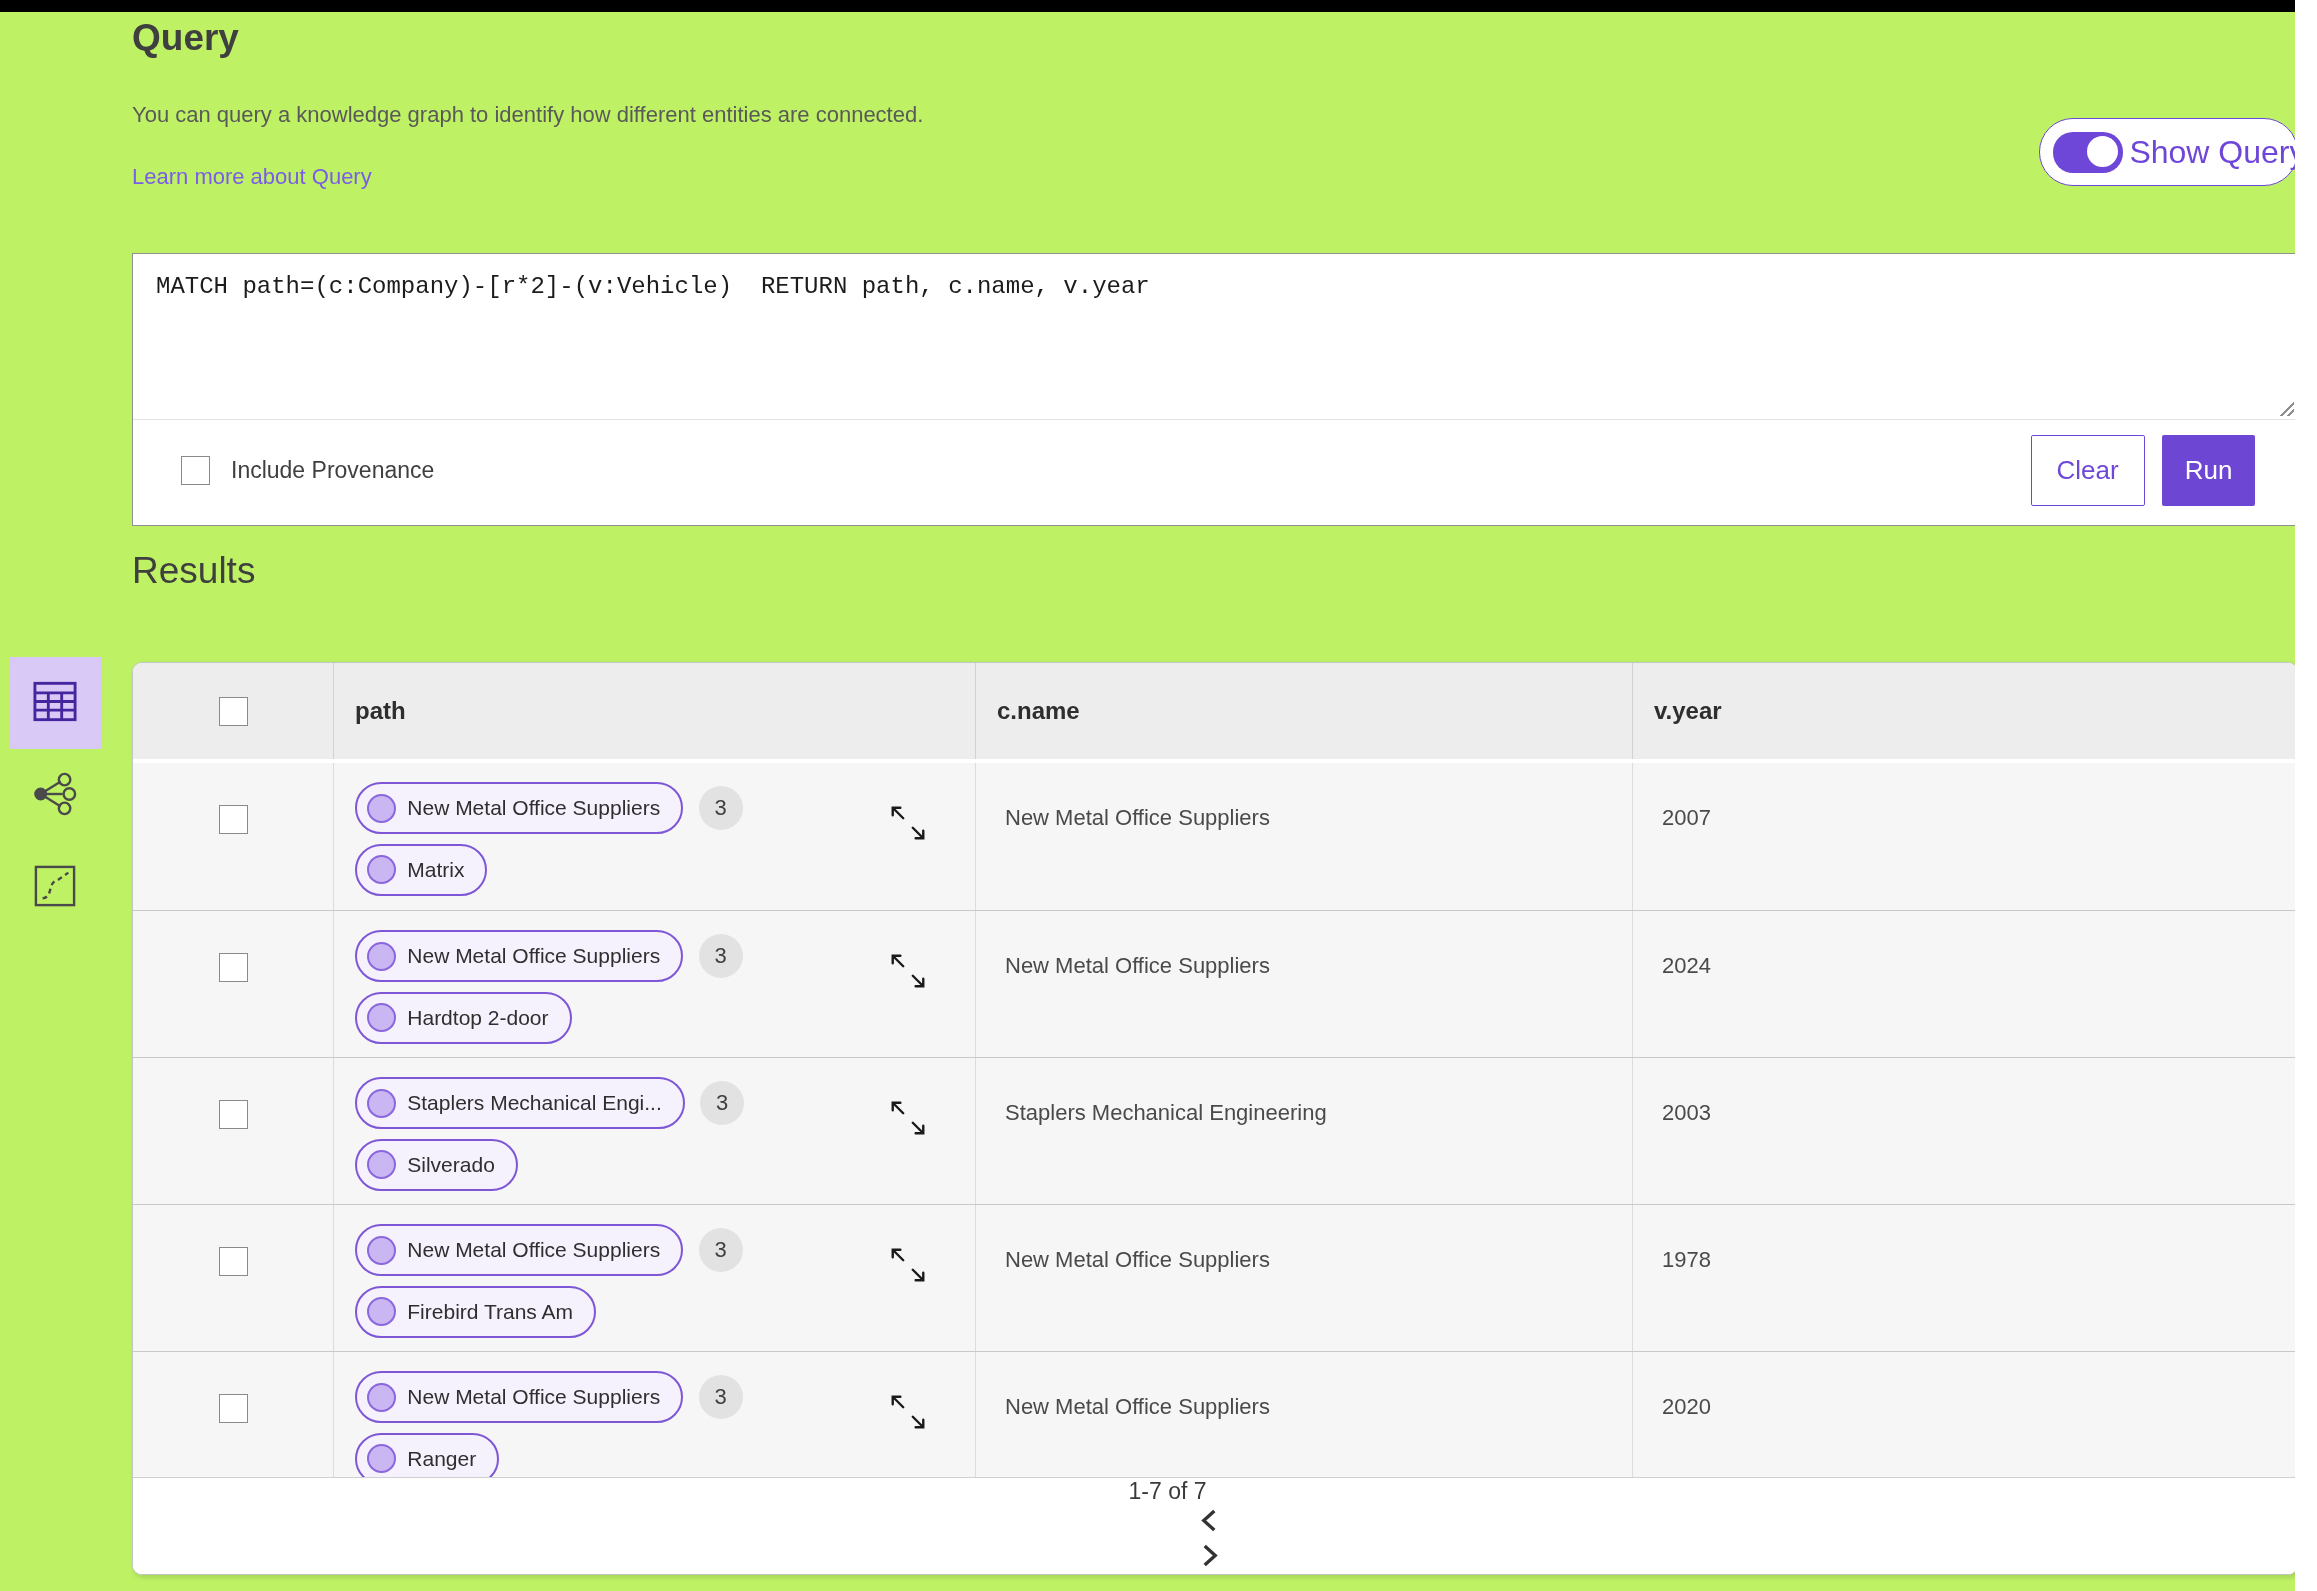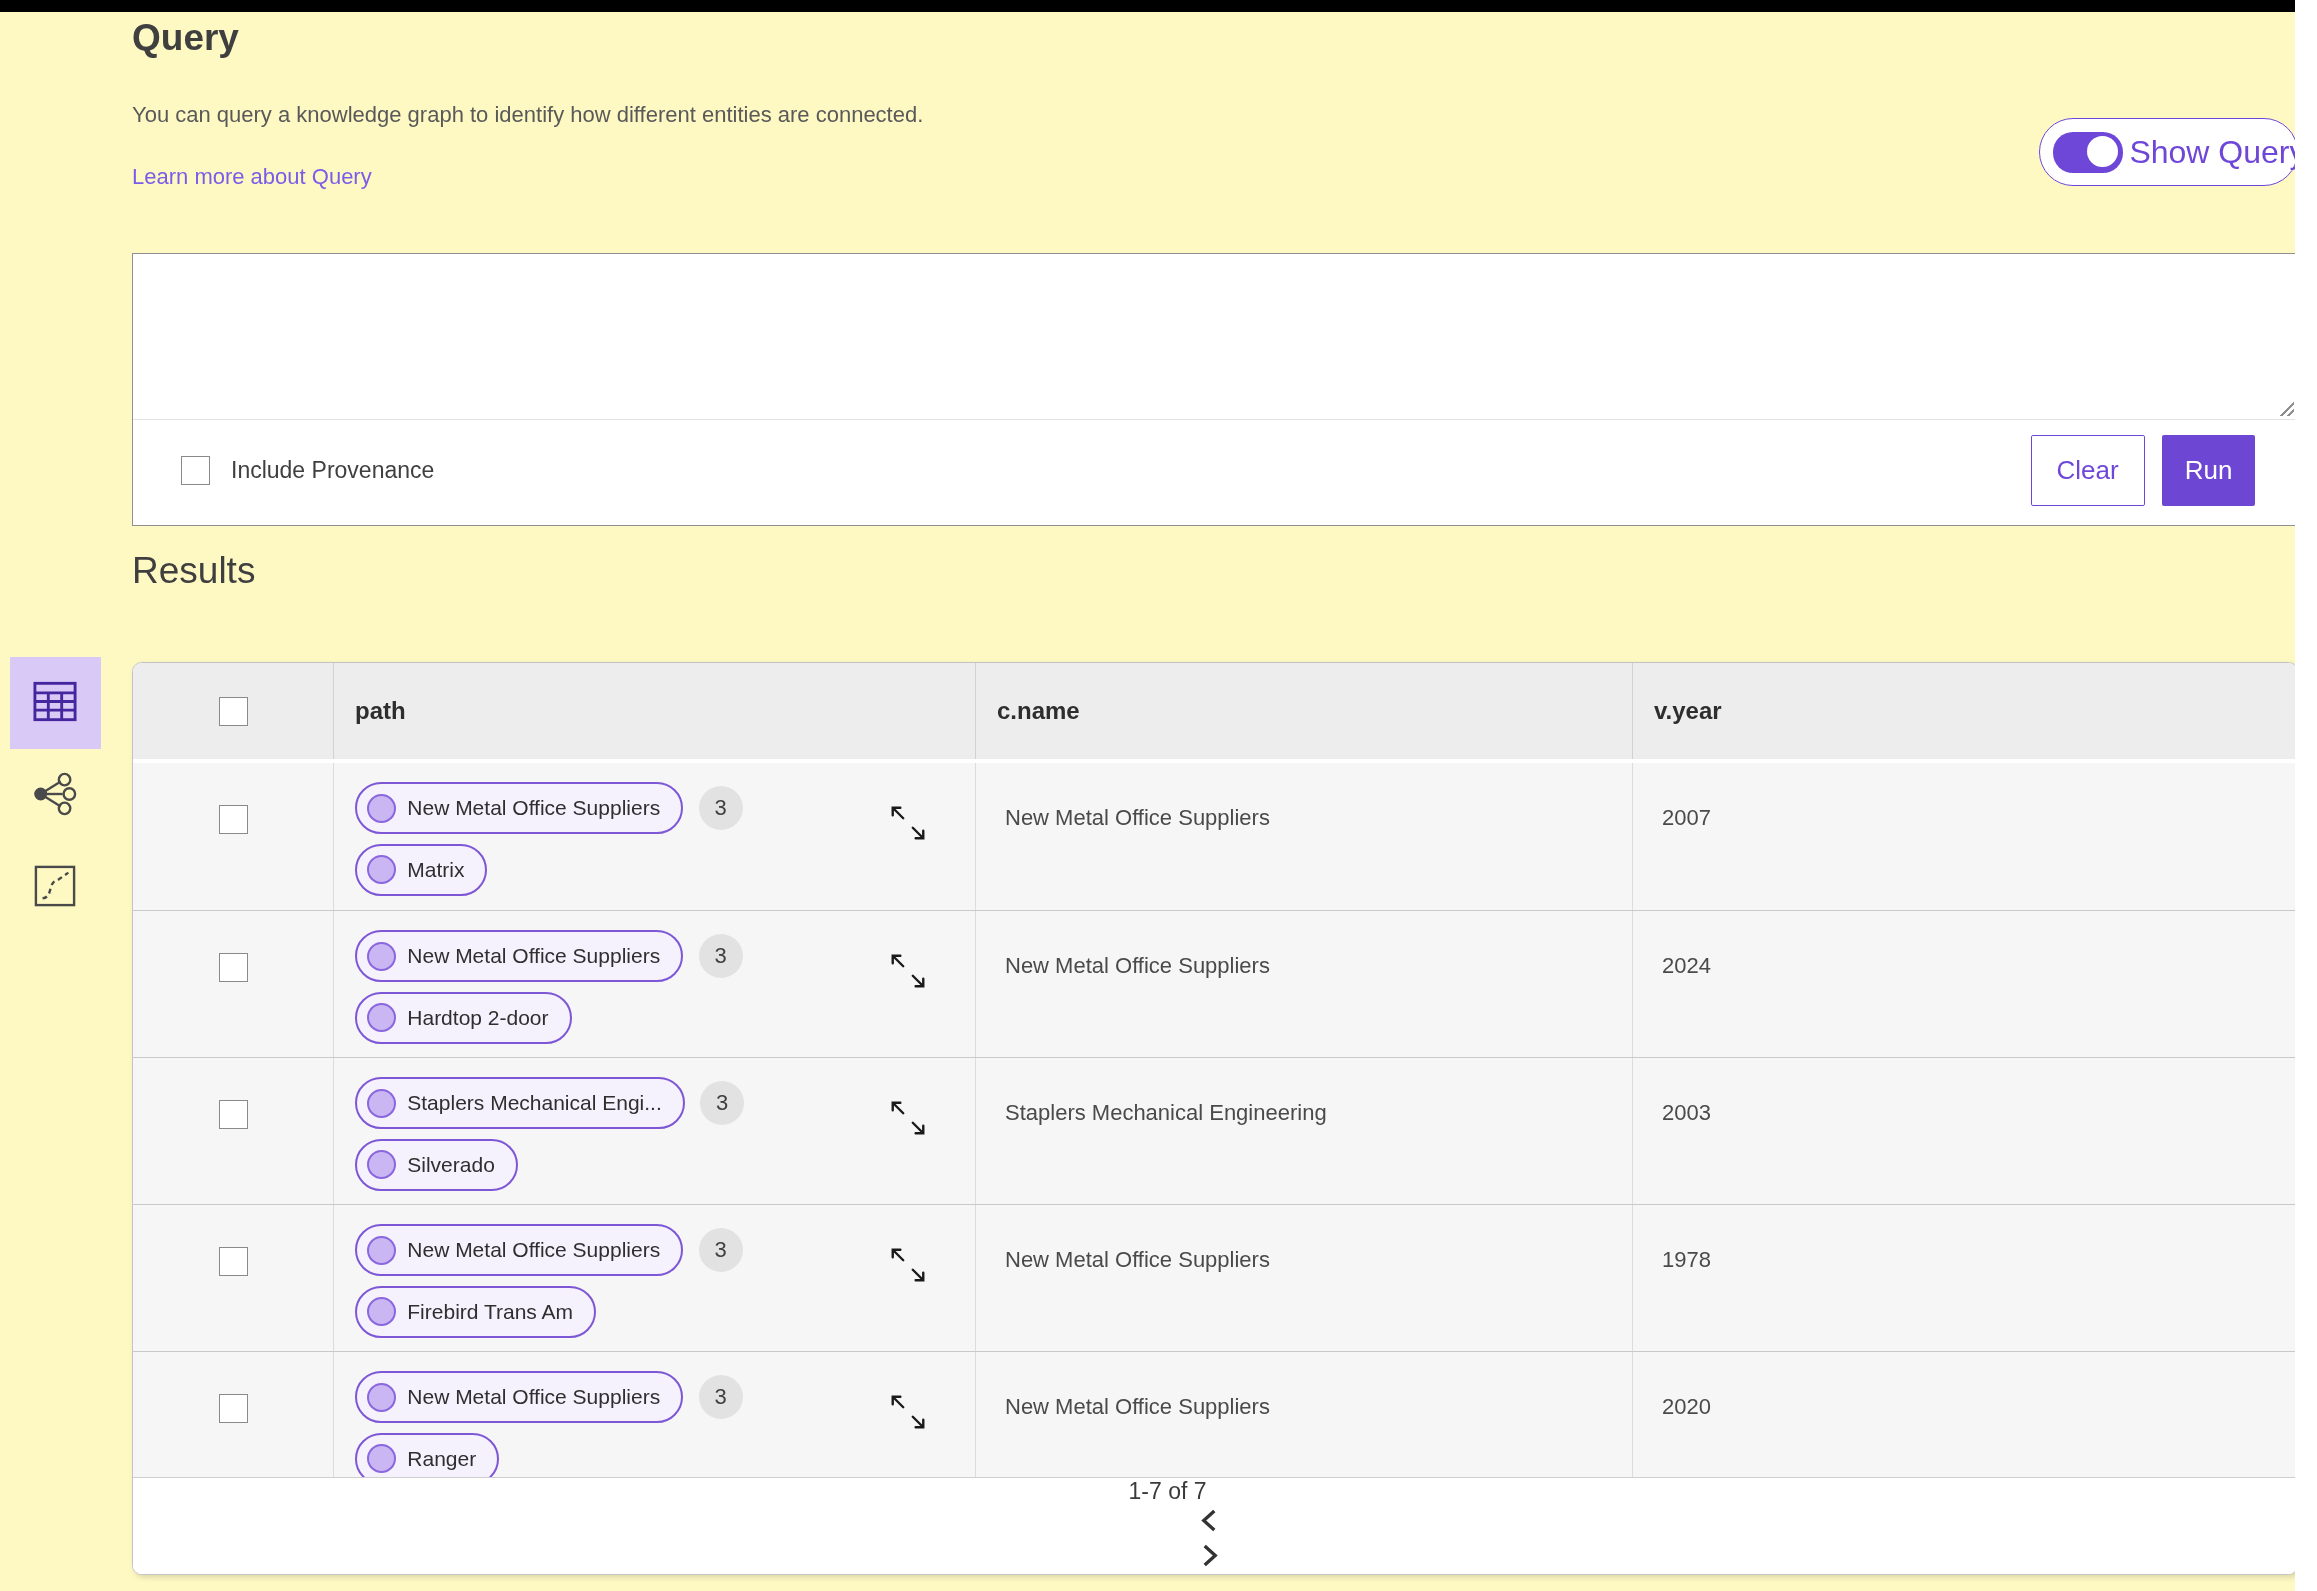--- a/index.html
+++ b/index.html
@@ -1,16 +1,16 @@
 <!DOCTYPE html>
 <html><head>
 <meta charset="utf-8">
 <style>
   html,body{margin:0;padding:0;background:#fff;}
-  .page{position:relative;width:2295px;height:1591px;background:#fef9c3;
+  .page{position:relative;width:2295px;height:1591px;background:#bef264;
         font-family:"Liberation Sans",sans-serif;color:#333;overflow:hidden;}
   .top-bar{position:absolute;top:0;left:0;width:2317px;height:11.6px;background:#000;}
 
   
   .query-title{position:absolute;left:132px;top:17.4px;margin:0;font-size:37px;font-weight:bold;color:#3f3f3f;}
   .query-desc{position:absolute;left:132px;top:102px;margin:0;font-size:22px;color:#595959;}
   .learn-link{position:absolute;left:132px;top:164px;font-size:22px;color:#7a5ce8;text-decoration:none;cursor:pointer;}
 
   .show-query{position:absolute;left:2039px;top:118px;width:259px;height:68px;border:1.9px solid #6f47d8;
               border-radius:36px;background:#fff;display:flex;align-items:center;padding:0 9.7px 0 12.6px;
@@ -91,20 +91,21 @@
 
   <div class="show-query">
     <span class="toggle-track">
       <span class="toggle-knob"></span>
     </span>
     <span class="show-query-label">Show Query</span>
   </div>
 
   <div class="query-panel">
     <div class="editor">
+      <pre class="query-text">MATCH path=(c:Company)-[r*2]-(v:Vehicle)  RETURN path, c.name, v.year</pre>
       <div class="resize-handle"></div>
     </div>
     <div class="panel-footer">
       <label class="checkbox-row">
         <input type="checkbox" class="cb" style="">
         <span>Include Provenance</span>
       </label>
       <div class="actions">
         <button class="btn btn-clear">Clear</button>
         <button class="btn btn-run">Run</button>

